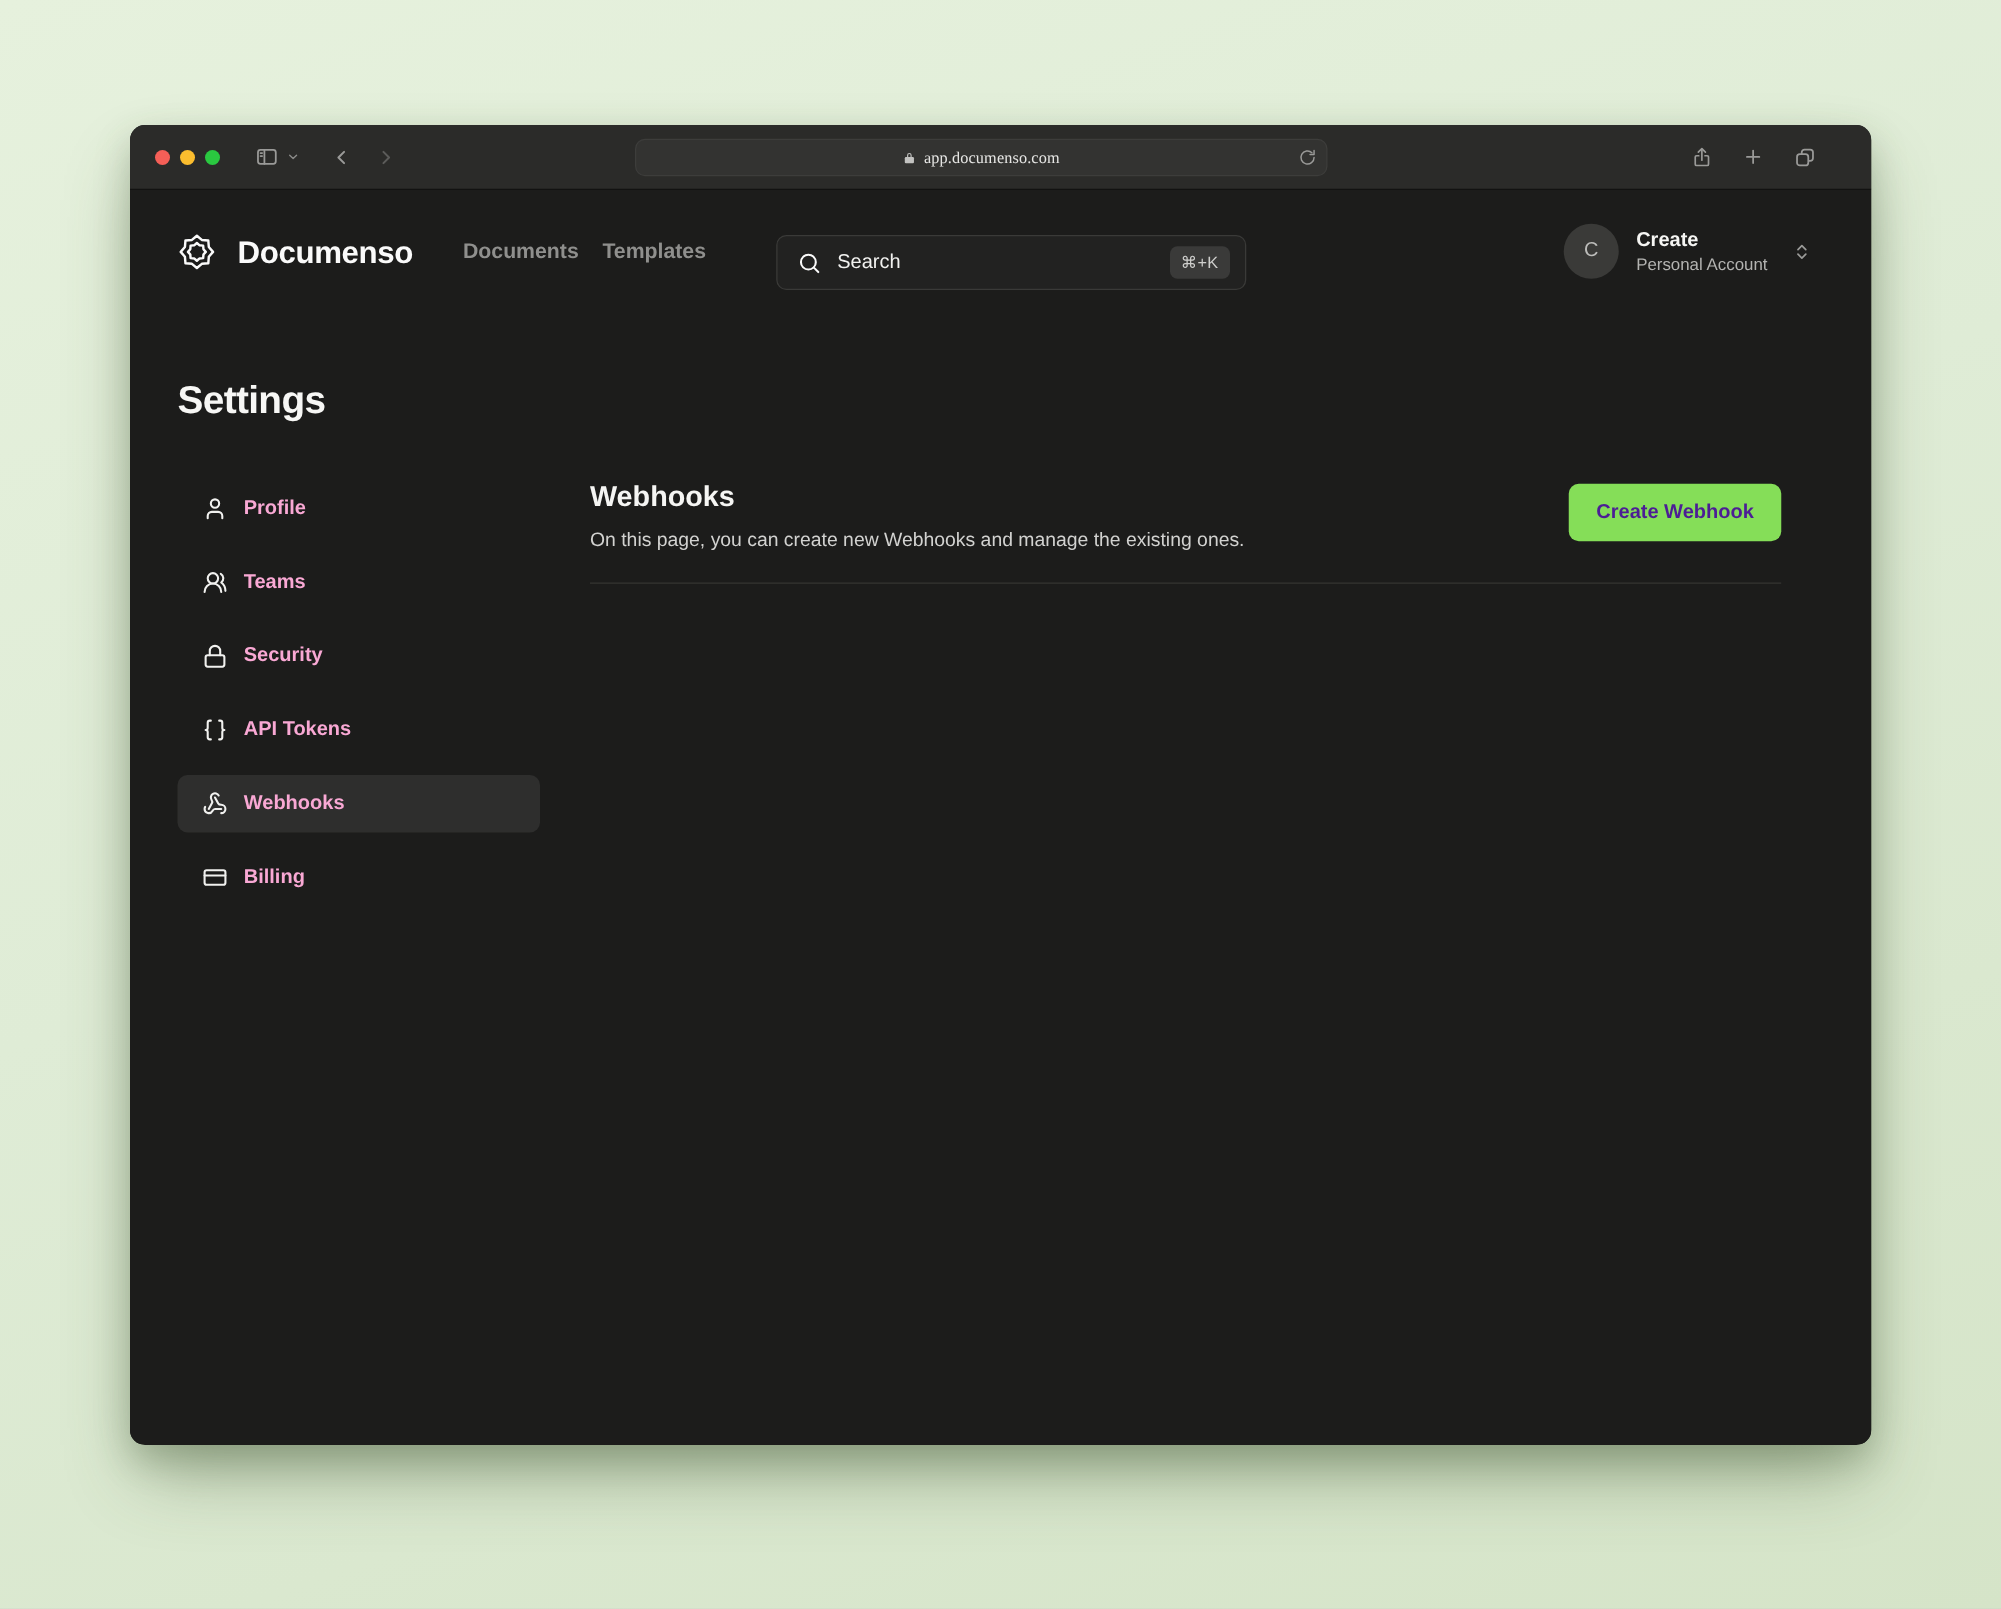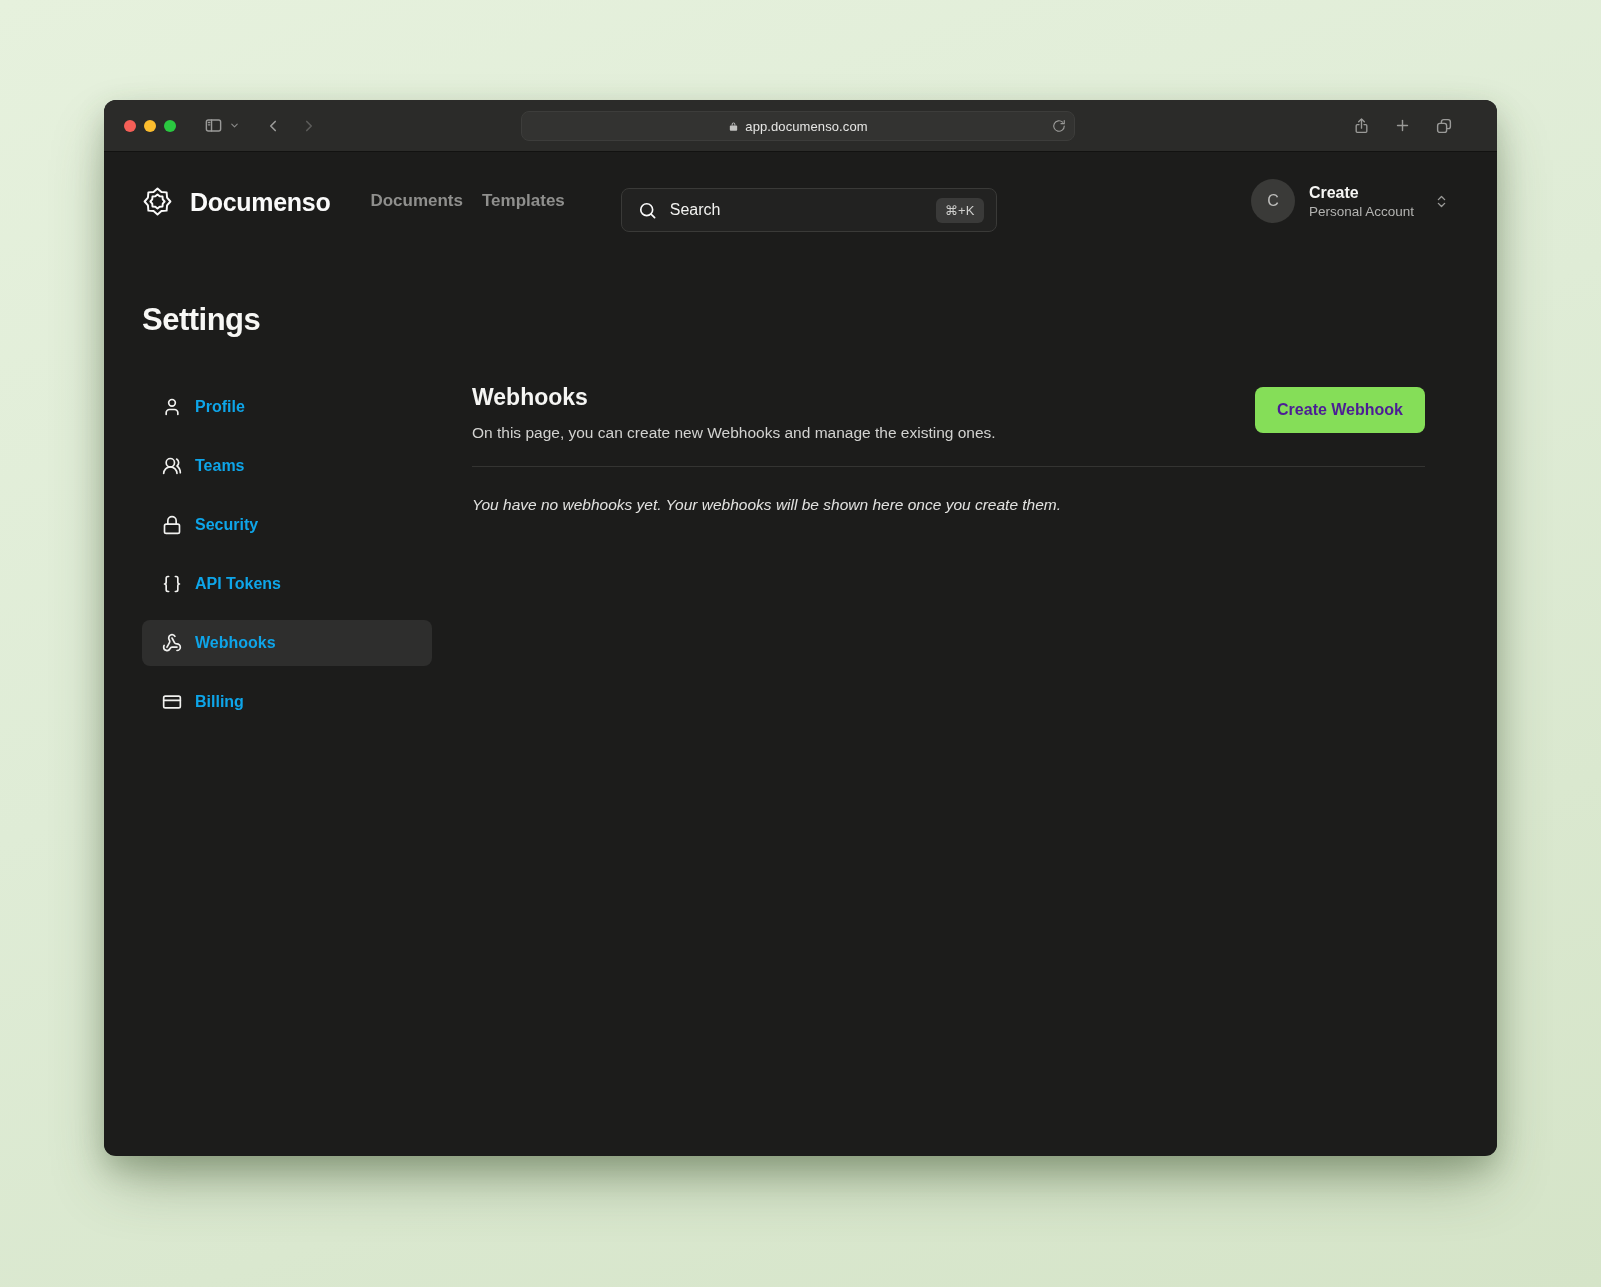--- a/index.html
+++ b/index.html
@@ -24,23 +24,23 @@
   .light { width:12px; height:12px; border-radius:50%; }
   .light.red{ background:#f55f57; } .light.yellow{ background:#fbbd2e; } .light.green{ background:#2ac840; }
   .tbtn { background:none; border:none; display:flex; align-items:center; justify-content:center; cursor:pointer; color:#9a9a98; padding:0; }
   .tbtn svg { display:block; }
   .tbtn.dim { color:#5b5b59; }
   .sidebar-toggle { margin-left:28px; }
   .tb-chevron { margin-left:6px; color:#8a8a88; }
   .nav-back { margin-left:24px; }
   .nav-fwd { margin-left:18px; }
   .urlbar {
-    position:absolute; left:417px; top:11px; width:554px; height:30px;
+    position:absolute; left:404px; top:11px; width:554px; height:30px;
     background:#333331; border:1px solid #3d3d3b; border-radius:8px;
-    display:flex; align-items:center; justify-content:center; cursor:text;
+    display:flex; align-items:center; justify-content:center; cursor:text;font-family:Liberation Serif, serif;
   }
   .urlbar .lock { color:#c2c2c0; margin-right:6px; display:flex; }
   .urlbar .url { font-size:13px; color:#e6e6e4; letter-spacing:.1px; }
   .reload { position:absolute; right:8px; top:50%; transform:translateY(-50%); color:#9a9a98; }
   .tb-right { margin-left:auto; display:flex; align-items:center; gap:24px; padding-right:24px; }
   
   .app { height:calc(100% - 53px); background:#1c1c1b; display:flex; flex-direction:column; }
   .app-header { display:flex; align-items:center; height:98px; padding:0 48px 0 38px; flex:none; }
   .brand { display:flex; align-items:flex-end; gap:17px; cursor:pointer; }
   .brand svg { display:block; color:#fafafa; }
@@ -67,21 +67,21 @@
   .acct-name { font-size:16px; font-weight:700; color:#f5f5f3; }
   .acct-sub { font-size:13.5px; color:#b3b3b1; }
   .acct-chevrons { color:#9a9a98; margin-left:6px; display:flex; }
   
   .page-body { padding:52px 72px 0 38px; }
   .page-title { font-size:31px; font-weight:700; color:#f7f7f5; letter-spacing:-.5px; }
   .cols { display:flex; margin-top:46px; gap:40px; align-items:flex-start; }
   .side-nav { width:290px; flex:none; display:flex; flex-direction:column; gap:13px; }
   .side-item {
     height:46px; border-radius:8px; display:flex; align-items:center;
-    padding:0 16px 0 20px; gap:13px; color:#0ea5e9; cursor:pointer;
+    padding:0 16px 0 20px; gap:13px; color:#f9a8d4; cursor:pointer;
   }
   .side-item.active { background:#2e2e2d; }
   .side-item svg { display:block; color:#f1f1ef; flex:none; }
   .side-label { font-size:16px; font-weight:600; }
   .main-col { flex:1; }
   .main-head { display:flex; align-items:flex-start; justify-content:space-between; }
   .wh-heading { font-size:23px; font-weight:700; color:#f5f5f3; }
   .wh-desc { margin-top:13px; font-size:15.5px; color:#d2d2d0; }
   .create-btn {
     border:none; border-radius:8px; background:#85de58; color:#4c1d95;
@@ -267,19 +267,18 @@
 
         <section class="main-col">
           <div class="main-head">
             <div>
               <h2 class="wh-heading">Webhooks</h2>
               <p class="wh-desc">On this page, you can create new Webhooks and manage the existing ones.</p>
             </div>
             <button class="create-btn">Create Webhook</button>
           </div>
           <hr class="divider">
-          <p class="empty">You have no webhooks yet. Your webhooks will be shown here once you create them.</p>
         </section>
       </div>
     </div>
 
   </div>
 </div>
 
 </body></html>

